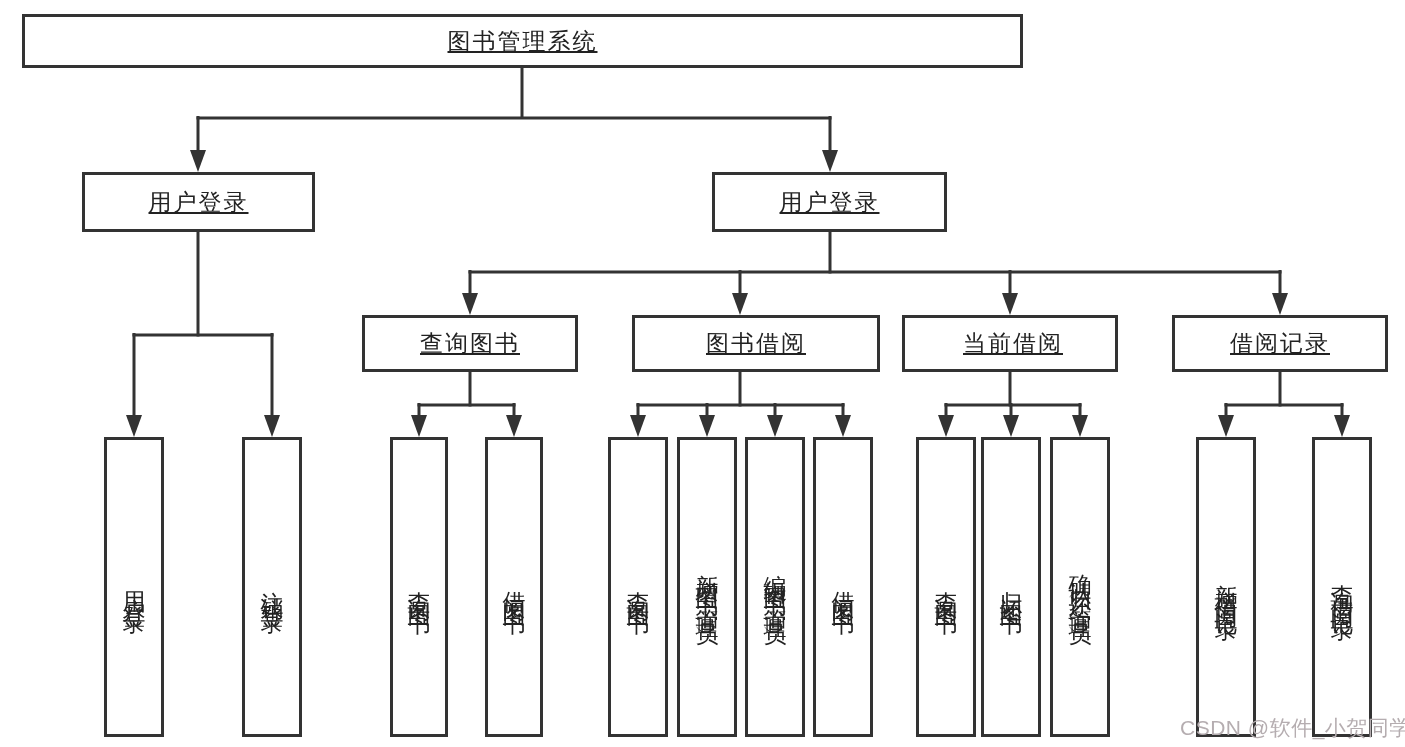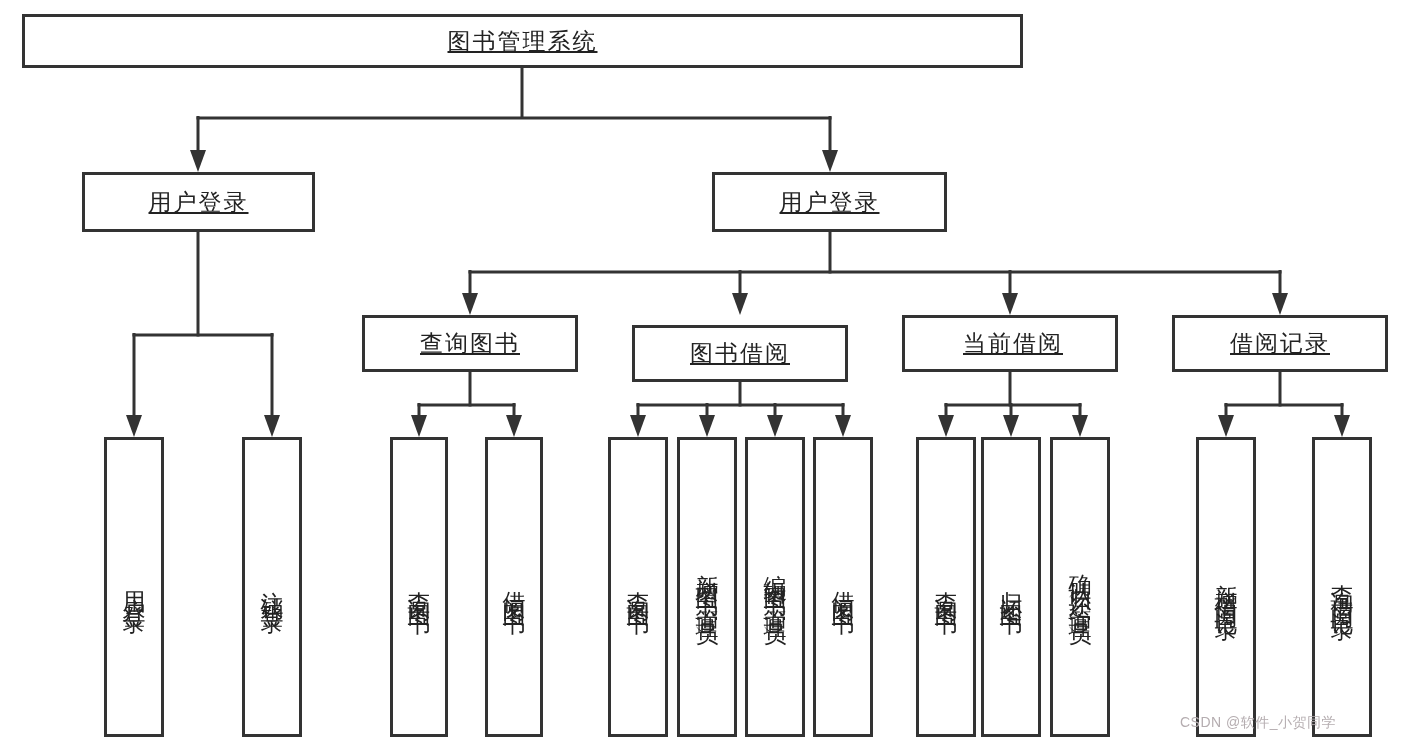--- a/index.html
+++ b/index.html
@@ -22,21 +22,21 @@
   }
   .h-label { font-size:23px; letter-spacing:2px; white-space:nowrap;text-decoration:underline; }
   .leaf {
     writing-mode:vertical-rl; text-orientation:mixed;
     font-size:23px; letter-spacing:7px; line-height:1;
     white-space:nowrap;
   }
   .watermark {
     position:absolute; z-index:6;
     left:1180px; top:714px; width:225px;
-    color:var(--wm,#b5adb0); font-size:14px;
+    color:var(--wm,#b5adb0); font-size:21px;
     white-space:nowrap; letter-spacing:0.5px;
   }
 </style>
 </head>
 <body>
 
 <div class="canvas">
 
   <svg class="wires" width="1405" height="747" viewBox="0 0 1405 747">
     <g>
@@ -109,21 +109,21 @@
   <div class="node" style="left:82px; top:172px; width:233px; height:60px;">
     <span class="h-label">用户登录</span>
   </div>
   <div class="node" style="left:712px; top:172px; width:235px; height:60px;">
     <span class="h-label">用户登录</span>
   </div>
 
   <div class="node" style="left:362px; top:315px; width:216px; height:57px;">
     <span class="h-label">查询图书</span>
   </div>
-  <div class="node" style="left:632px; top:325px; width:216px; height:57px;text-align:right;">
+  <div class="node" style="left:632px; top:315px; width:248px; height:57px;text-align:right;">
     <span class="h-label">图书借阅</span>
   </div>
   <div class="node" style="left:902px; top:315px; width:216px; height:57px;padding-left:6px;">
     <span class="h-label">当前借阅</span>
   </div>
   <div class="node" style="left:1172px; top:315px; width:216px; height:57px;">
     <span class="h-label">借阅记录</span>
   </div>
 
   <div class="node leaf" style="left:104px; top:437px; width:60px; height:300px;">

